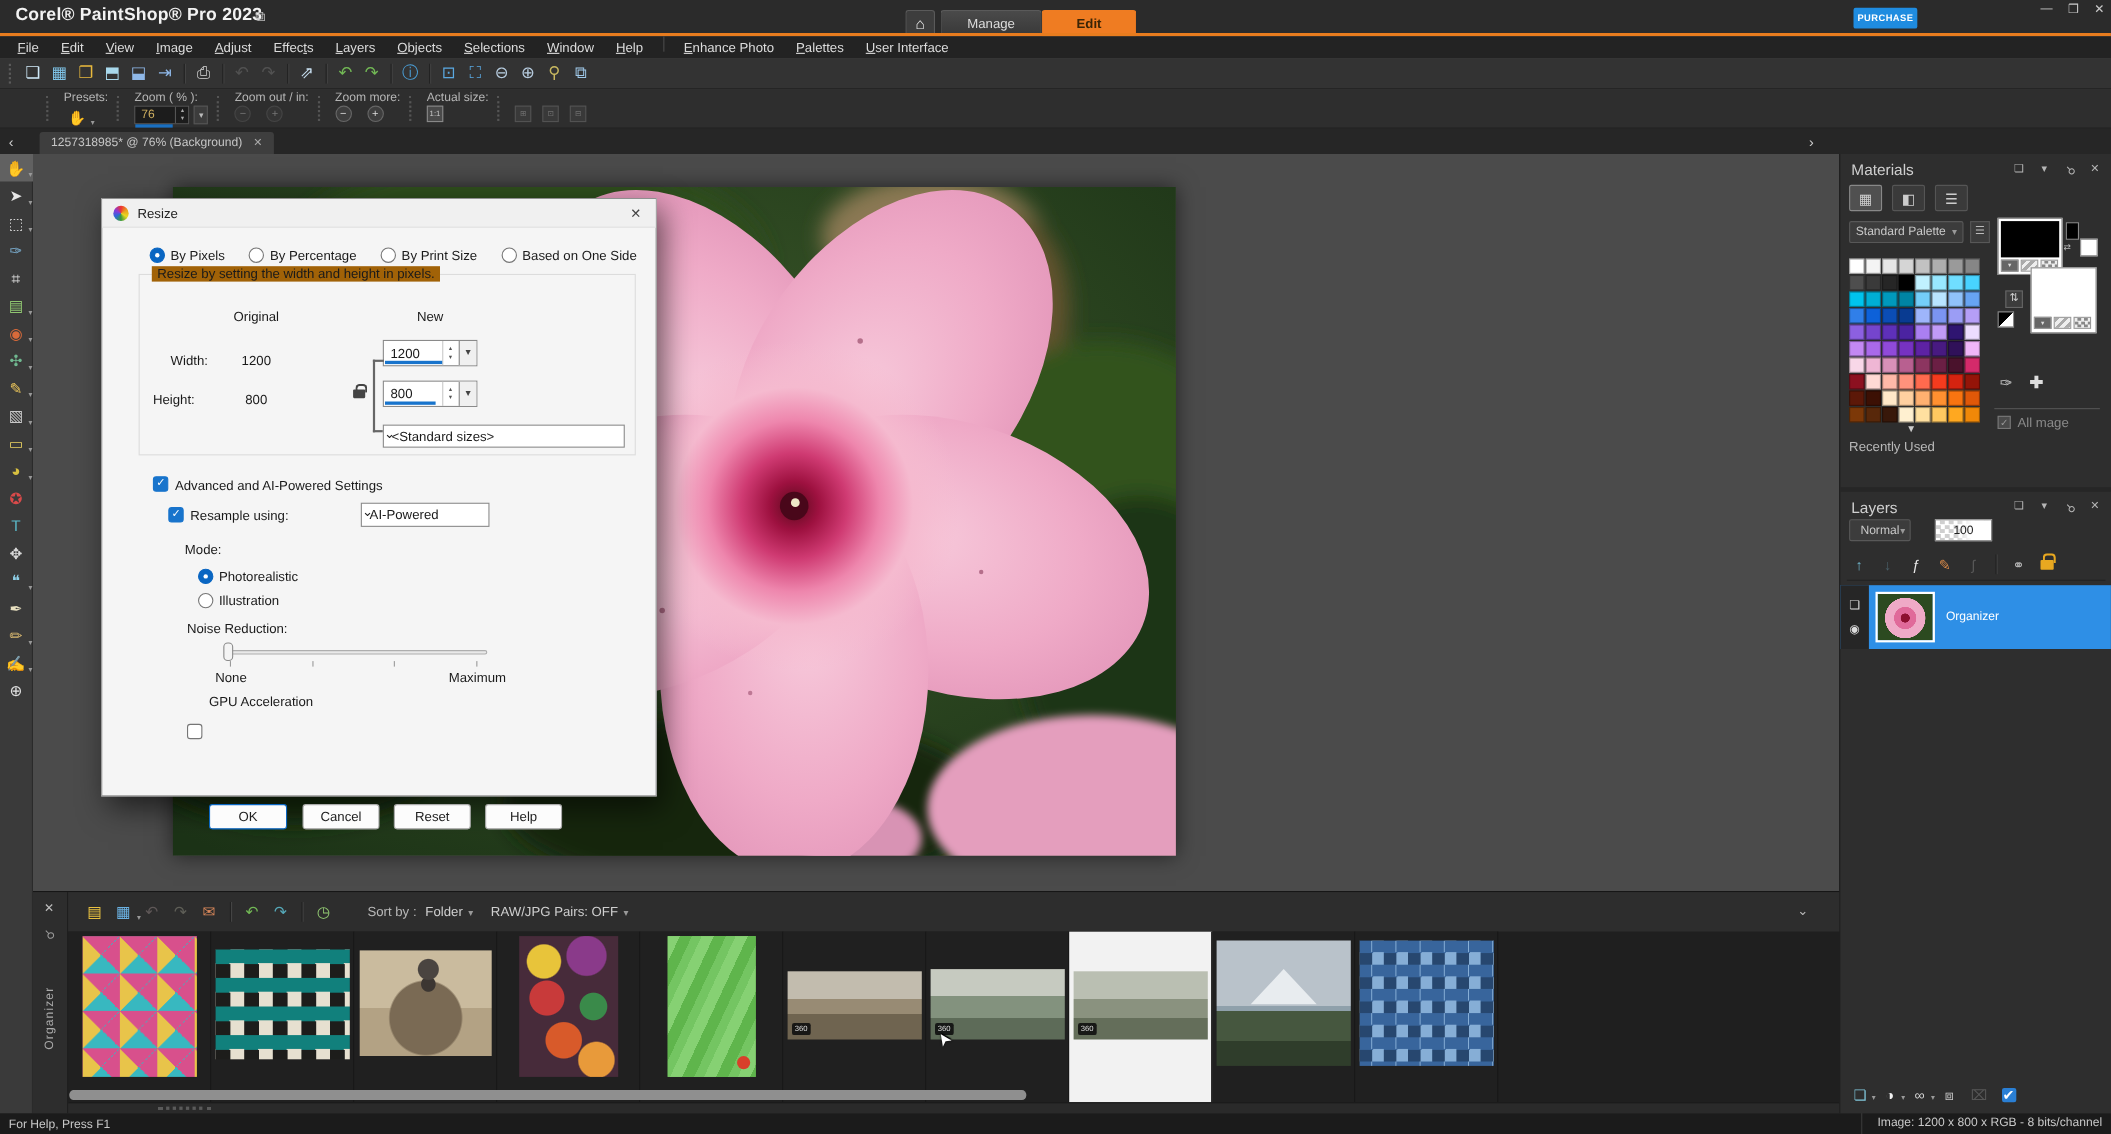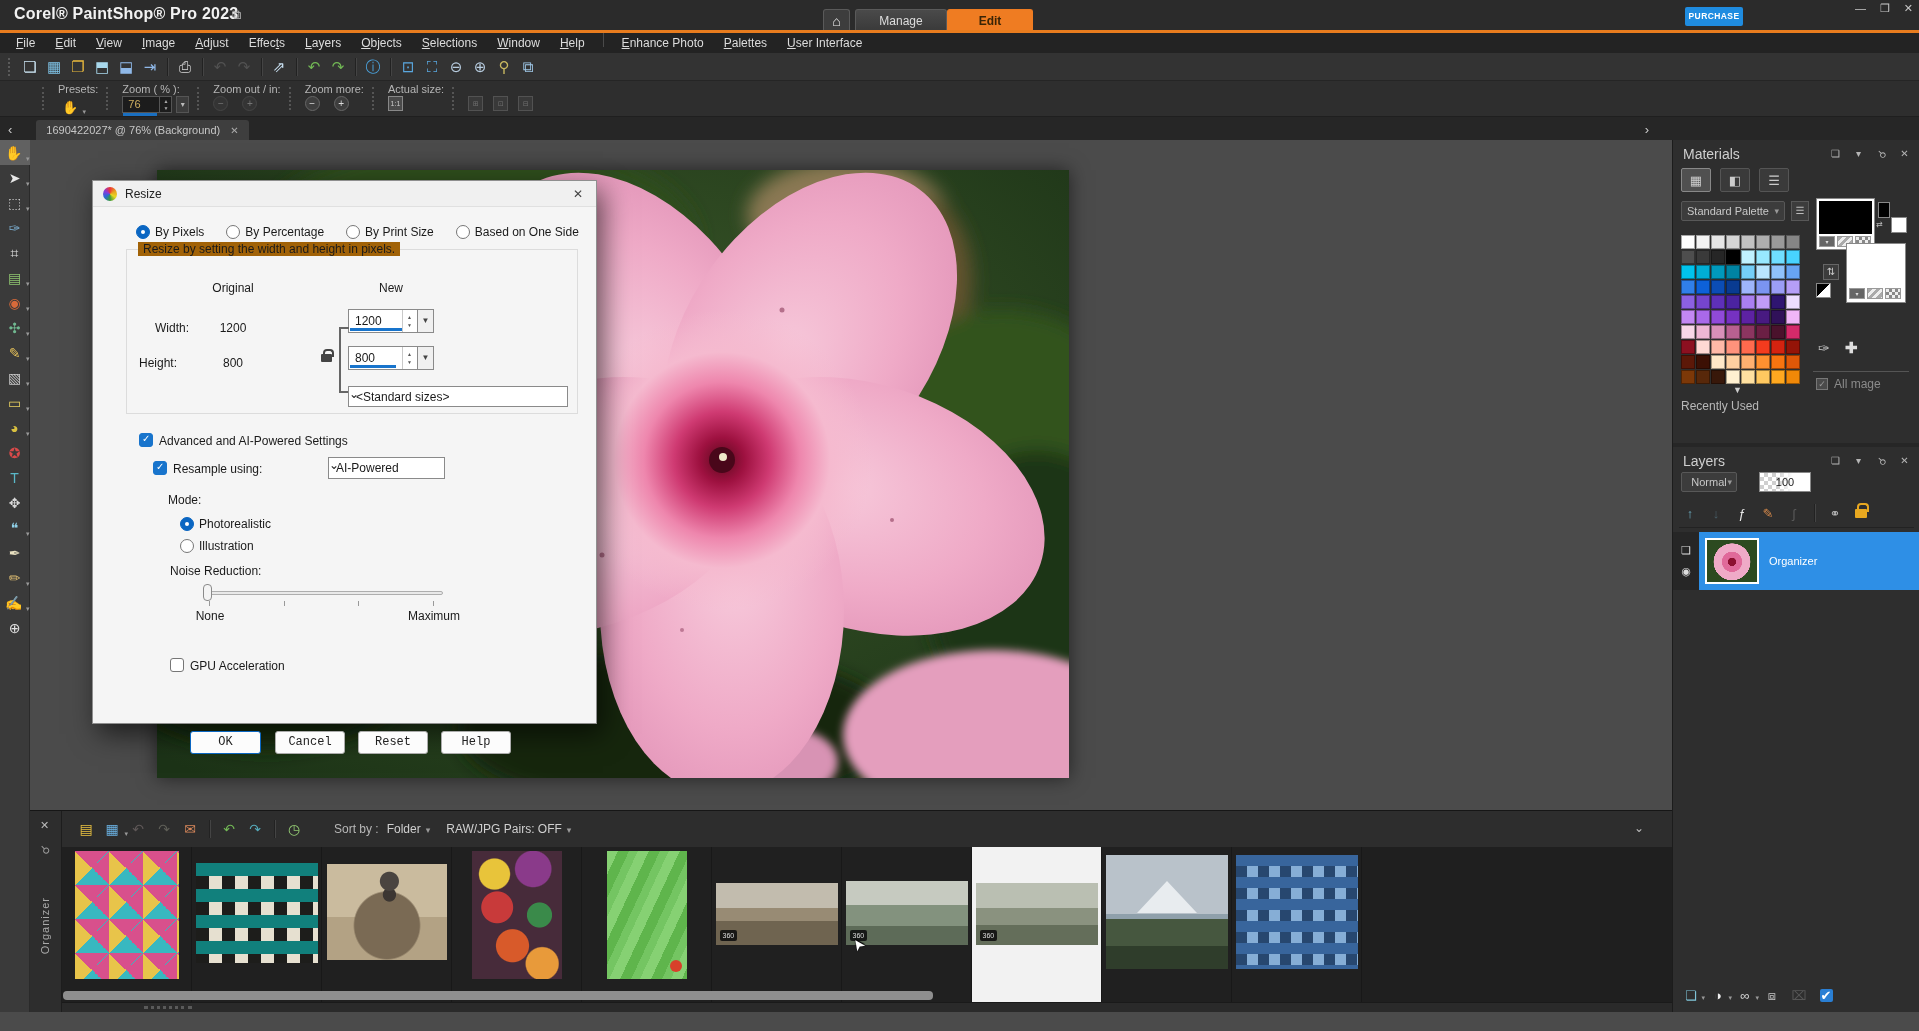--- a/index.html
+++ b/index.html
@@ -94,21 +94,21 @@
   .numfield .fbar{position:absolute;left:1px;bottom:1px;height:3px;background:#1874cc;}
   .lockbracket{position:absolute;left:246px;top:146px;width:10px;height:66px;border-left:2px solid #666;border-top:2px solid #666;border-bottom:2px solid #666;}
   .padlock{position:relative;width:11px;height:8px;background:#444;border-radius:1px;display:inline-block;}
   .padlock::before{content:"";position:absolute;left:2px;top:-5px;width:7px;height:6px;border:2px solid #444;border-bottom:none;border-radius:4px 4px 0 0;}
   .ddfield{position:absolute;background:#fff;border:1px solid #8a8a8a;font-size:12px;}
   .ddfield .dtext{position:absolute;left:7px;top:3px;}
   .slider-track{position:absolute;left:113px;top:410px;width:237px;height:4px;background:#e9e9e9;border:1px solid #aeaeae;border-radius:2px;}
   .slider-thumb{position:absolute;left:110px;top:403px;width:9px;height:17px;background:#f4f4f4;border:1px solid #8a8a8a;border-radius:4px;}
   .tick{position:absolute;top:420px;width:1px;height:5px;background:#999;}
   .dlg-buttons{position:absolute;left:0;top:550px;width:100%;height:23px;}
-  .dbtn{position:absolute;height:23px;background:#fcfcfc;border:1px solid #ababab;border-radius:3px;font-size:12px;color:#222;text-align:center;line-height:21px;font-family:Liberation Mono, monospace;}
+  .dbtn{position:absolute;height:23px;background:#fcfcfc;border:1px solid #ababab;border-radius:3px;font-size:12px;color:#222;text-align:center;line-height:21px;}
   .dbtn.primary{border-color:#0a66c2;}
 
   
   .rightcol{position:absolute;left:1672px;top:140px;width:247px;bottom:19px;background:#2e2e2e;border-left:1px solid #1c1c1c;}
   .panel{position:relative;width:100%;}
   .phead{position:absolute;left:10px;top:6px;font-size:14px;color:#cfcfcf;}
   .phicons{position:absolute;right:8px;top:7px;display:flex;gap:10px;}
   .phicons .ic{width:13px;height:13px;}
   .phicons .g{font-size:10px;color:#b5b5b5;}
   .pin-rot .g{display:inline-block;transform:rotate(135deg);}
@@ -363,21 +363,21 @@
         <span class="oneone">⊞</span>
         <span class="oneone">⊡</span>
         <span class="oneone">⊟</span>
       </div>
     </div>
   </div>
 
   <div class="tabbar">
     <span class="tchev">‹</span>
     <div class="doctab">
-      <span>1690422027* @  76% (Background)</span>
+      <span>1257318985* @  76% (Background)</span>
       <span class="x">✕</span>
     </div>
     <span class="tchev right">›</span>
   </div>
 
   <div class="tools">
       <span style="display:flex;flex-direction:column;">
         <span class="ic sel">
           <span class="g" style="color: rgb(232, 195, 90);">✋</span>
           <span class="caret">▾</span>
@@ -586,21 +586,21 @@
     <div class="slider-track"></div>
     <div class="slider-thumb"></div>
     <span class="tick" style="left:116px;"></span>
     <span class="tick" style="left:191px;"></span>
     <span class="tick" style="left:265px;"></span>
     <span class="tick" style="left:340px;"></span>
     <span class="abs colhead" style="left:97px;top:428px;width:40px;">None</span>
     <span class="abs colhead" style="left:311px;top:428px;width:60px;">Maximum</span>
 
     <span class="abs" style="left:77px;top:477px;"><span class="cb"></span></span>
-    <span class="abs" style="left:97px;top:478px;">GPU Acceleration</span>
+    <span class="abs" style="left:97px;top:450px;">GPU Acceleration</span>
 
     <div class="dlg-buttons">
         <span class="dbtn primary" style="left: 97px; width: 71px;">OK</span>
         <span class="dbtn" style="left: 182px; width: 70px;">Cancel</span>
         <span class="dbtn" style="left: 265px; width: 70px;">Reset</span>
         <span class="dbtn" style="left: 348px; width: 70px;">Help</span>
       </div>
   </div>
 
   <div class="rightcol">
@@ -903,13 +903,17 @@
         </div>
       </div>
     <div class="hscroll"></div>
     <div class="gripstrip">
         <span class="dots"></span>
       </div>
   </div>
 
   <span class="cursor">➤</span>
 
+  <div class="statusbar">
+    <span class="help">For Help, Press F1</span>
+    <span class="iinfo">Image:  1200 x 800 x RGB - 8 bits/channel</span>
+  </div>
 </div>
 
 </body></html>

